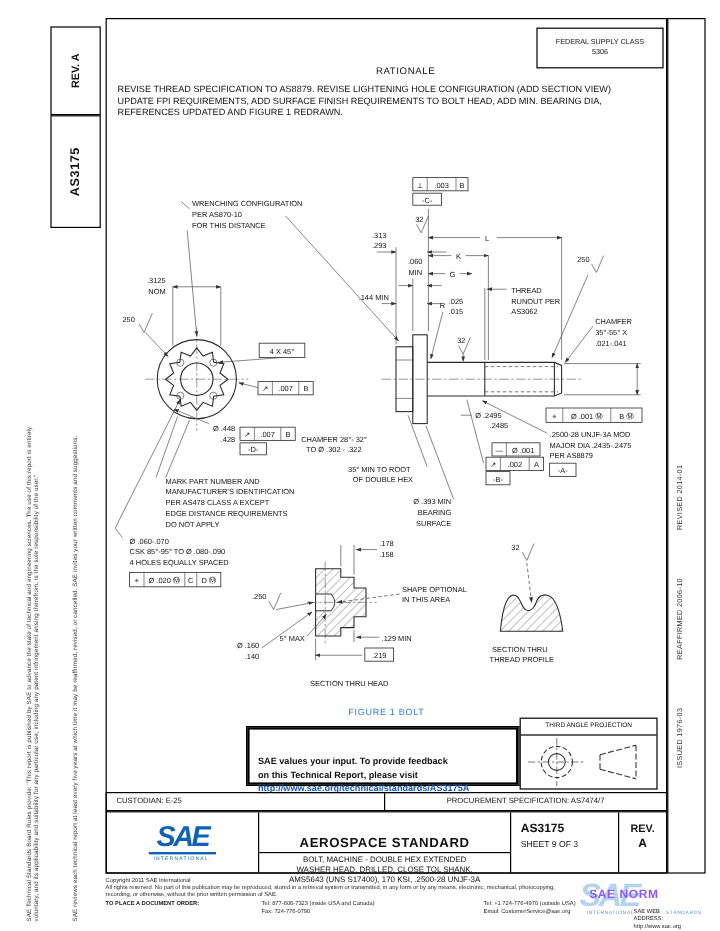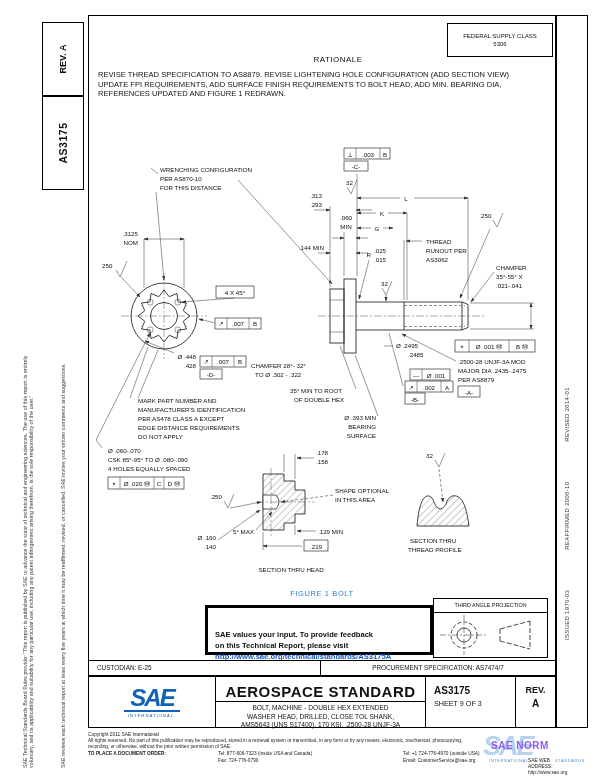--- a/index.html
+++ b/index.html
@@ -25,21 +25,21 @@
   
   #row-cust{left:88px;top:660px;width:468px;height:16px;display:flex;}
   #row-cust .cell{box-sizing:border-box;height:100%;line-height:14px;font-size:6.4px;}
   #cust-cell{width:232px;border-right:1px solid #000;padding-left:8px;}
   #proc-cell{flex:1;text-align:center;}
   #row-main{left:88px;top:676px;width:468px;height:52px;display:flex;}
   .tb-cell{box-sizing:border-box;border-right:1px solid #000;height:100%;}
   .tb-cell:last-child{border-right:none;}
   #logo-cell{width:127px;display:flex;flex-direction:column;align-items:center;justify-content:center;}
   #std-cell{width:210px;text-align:center;}
-  #std-head{font-size:15px;font-weight:bold;letter-spacing:.5px;border-bottom:1.5px solid #000;padding:6px 0 1px;}
+  #std-head{font-size:11px;font-weight:bold;letter-spacing:.5px;border-bottom:1.5px solid #000;padding:20px 0 1px;}
   #std-title{font-size:6.6px;line-height:8.6px;padding-top:2px;}
   #doc-cell{width:90px;padding:8px 0 0 8px;}
   #doc-num{font-size:10px;font-weight:bold;}
   #doc-sheet{font-size:7.2px;padding-top:3px;}
   #rev-cell{flex:1;text-align:center;padding-top:8px;}
   #rev-word{font-size:9px;font-weight:bold;}
   #rev-letter{font-size:10px;font-weight:bold;padding-top:3px;}
   
   #sae-logo{background:#fff;text-align:center;}
   #sae-logo .mark{font-size:24px;font-weight:bold;font-style:italic;color:#1062b8;letter-spacing:-2px;line-height:22px;}

